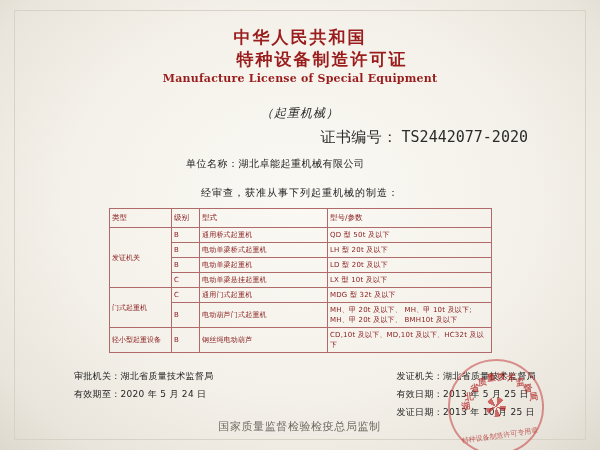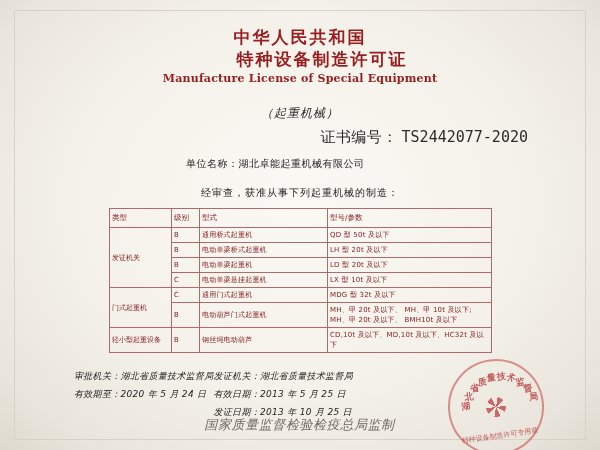--- a/index.html
+++ b/index.html
@@ -143,21 +143,21 @@
   
   .footer {
     position: relative;
     margin-top: 14px;
     padding: 0 64px 0 74px;
     font-size: 9px;
     color: #1d1d1d;
   }
   .footer-cols {
     display: flex;
-    font-style: italic;
+    justify-content: space-between;
   }
   .footer-col { line-height: 18px; }
   .footer-col.right { text-align: left; }
   .f-label { letter-spacing: .3px; }
   .f-value { letter-spacing: .3px; }
 
   
   .seal {
     position: absolute;
     right: 56px;
@@ -209,24 +209,23 @@
     font-family: "DejaVu Serif", serif;
   }
 
   
   .bottom-note {
     position: absolute;
     left: 0;
     right: 1px;
     bottom: 16px;
     text-align: center;
-    font-size: 13px;
+    font-size: 11px;
     color: #6e6a62;
     letter-spacing: .6px;
-    font-style: italic;
   }
 </style>
 </head>
 <body>
 
 <div class="page">
   <div class="paper"></div>
   <div class="border-frame"></div>
 
   <div class="content">

